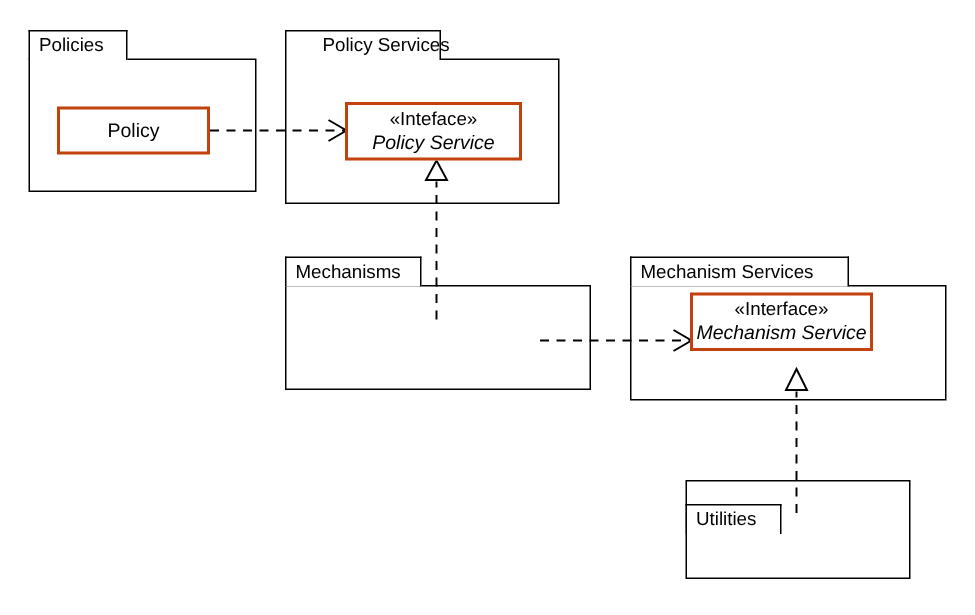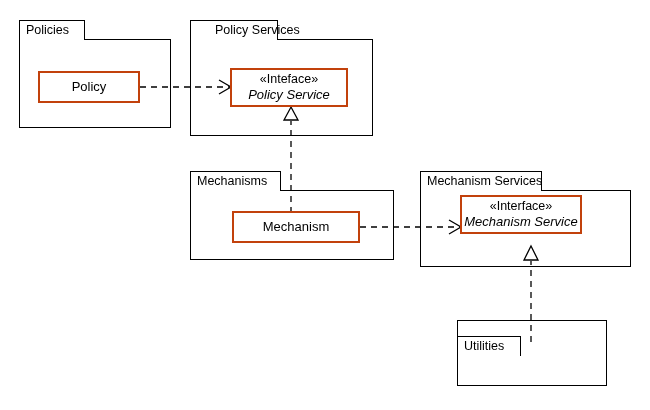--- a/index.html
+++ b/index.html
@@ -103,31 +103,31 @@
 <body>
 
 <div id="canvas">
 
   <div class="package">
     <div class="pkg-tab" style="left:19px; top:20px; width:66px;">Policies</div>
     <div class="pkg-body" style="left:19px; top:39px; width:152px; height:89px;"></div>
   </div>
 
   <div class="package">
-    <div class="pkg-tab" style="left:190px; top:20px; width:88px;padding-left:24px;">Policy Services</div>
+    <div class="pkg-tab" style="left:190px; top:20px; width:104px;padding-left:24px;">Policy Services</div>
     <div class="pkg-body" style="left:190px; top:39px; width:183px; height:97px;"></div>
   </div>
 
   <div class="package">
     <div class="pkg-tab" style="left:190px; top:171px; width:91px;">Mechanisms</div>
     <div class="pkg-body" style="left:190px; top:190px; width:204px; height:70px;"></div>
   </div>
 
   <div class="package">
-    <div class="pkg-tab" style="left:420px; top:171px; width:122px;">Mechanism Services</div>
+    <div class="pkg-tab" style="left:420px; top:171px; width:146px;">Mechanism Services</div>
     <div class="pkg-body" style="left:420px; top:190px; width:211px; height:77px;"></div>
   </div>
 
   <div class="package">
     <div class="pkg-tab" style="left:457px; top:301px; width:64px;margin-top:35px;">Utilities</div>
     <div class="pkg-body" style="left:457px; top:320px; width:150px; height:66px;"></div>
   </div>
 
   <svg class="edge-svg" viewBox="0 0 650 410">
 
@@ -159,23 +159,20 @@
 
   <div class="node" style="left:38px; top:71px; width:102px; height:32px;">
     <div class="node-name">Policy</div>
   </div>
 
   <div class="node" style="left:230px; top:68px; width:118px; height:39px;">
     <div class="node-stereotype">«Inteface»</div>
     <div class="node-name italic">Policy Service</div>
   </div>
 
-  <div class="node" style="left:232px; top:211px; width:128px; height:32px;">
-    <div class="node-name">Mechanism</div>
-  </div>
 
   <div class="node" style="left:460px; top:195px; width:122px; height:39px;text-align:center;">
     <div class="node-stereotype">«Interface»</div>
     <div class="node-name italic">Mechanism Service</div>
   </div>
 
 
 </div>
 
 </body></html>

